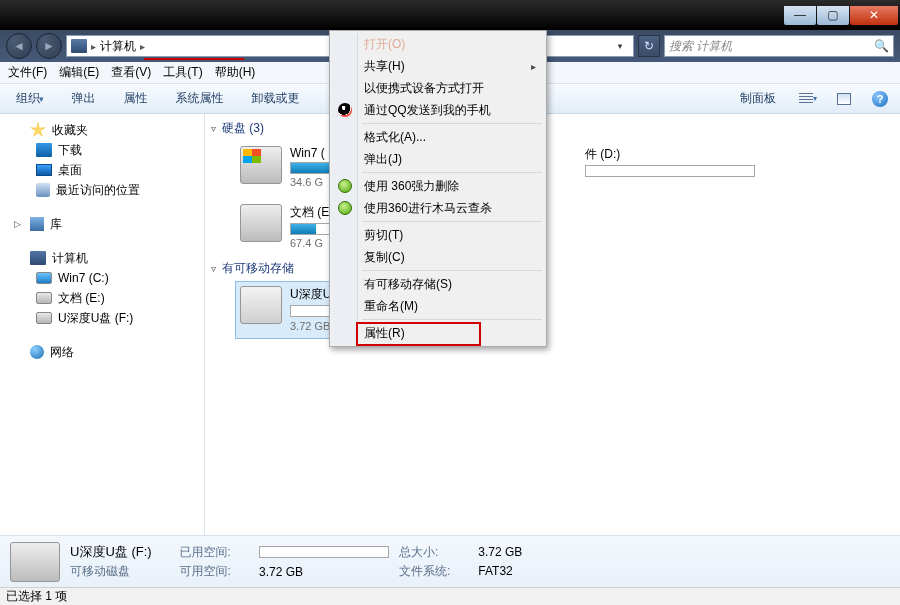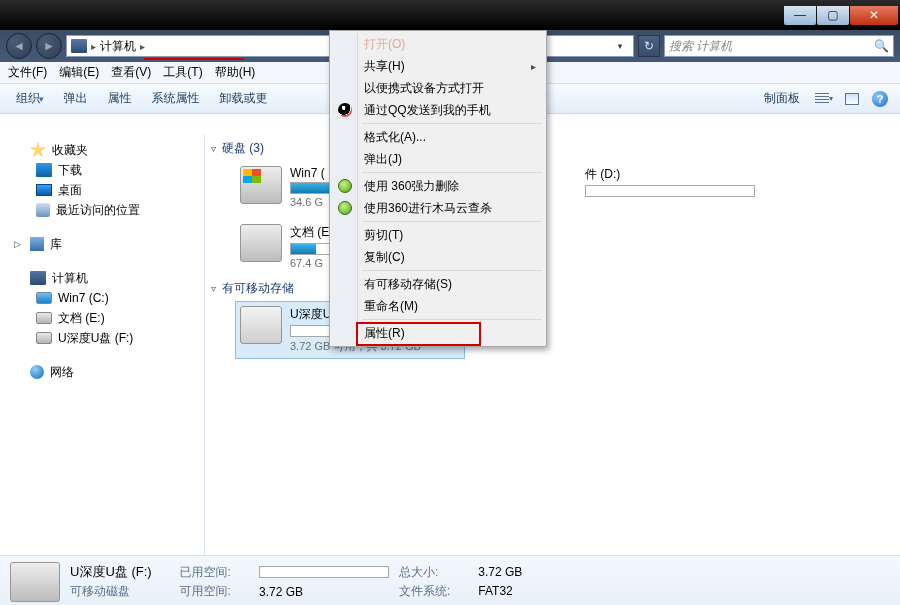--- a/index.html
+++ b/index.html
@@ -22,32 +22,32 @@
 .addr-drop { width:18px; display:flex; align-items:center; justify-content:center; color:#3b3b3b; font-size:9px;}
 .refresh { width:22px; height:22px; background:linear-gradient(#4c6080,#3a4c66); border:1px solid #28344a; display:flex;align-items:center;justify-content:center;color:#cfe1ff;}
 .searchbox { width:230px; height:22px; background:#fff; border:1px solid #8b9cb5; display:flex; align-items:center; padding:4px 4px; color:#888; font-style:italic; position:relative;}
 .searchbox .mag { position:absolute; right:4px; color:#3a6ea5; font-style:normal;}
 
 
 .menubar { height:22px; display:flex; align-items:center; padding:0 8px; gap:12px; background:#f3f7fc; border-bottom:1px solid #d6e1ec; color:#000;}
 .menubar span { cursor:default; }
 
 
-.toolbar { height:30px; background:linear-gradient(#f7fbff,#e3edf8); border-bottom:1px solid #c8d6e6; display:flex; align-items:center; padding:0 8px; gap:4px; color:#1b3a5f;}
+.toolbar { height:30px; background:linear-gradient(#f7fbff,#e3edf8); border-bottom:1px solid #c8d6e6; display:flex; align-items:center; padding:0 8px; gap:12px; color:#1b3a5f;}
 .toolbar .tbtn { padding:0 8px; height:26px; display:flex; align-items:center; gap:3px;}
 .toolbar .sep-arrow{ color:#3a6ea5; font-size:9px; margin-left:-4px;}
 .toolbar .spacer{flex:1;}
 .toolbar .iconbtn{ width:24px; height:24px; display:flex;align-items:center;justify-content:center;}
 .viewic{ display:inline-block; width:14px; height:12px;}
 .viewic.left{ background:repeating-linear-gradient(#5b7196,#5b7196 1px,transparent 1px, transparent 3px);}
 .viewic.right{ border:1px solid #5b7196; background:linear-gradient(#cfe0f5,#fff);}
 .helpic{ width:16px;height:16px;border-radius:50%;background:radial-gradient(circle at 35% 30%,#8cc6ff,#1b6fc0);color:#fff;display:flex;align-items:center;justify-content:center;font-weight:bold;font-size:11px;}
 
 
-.split { display:flex; height: calc(100% - 30px - 32px - 22px - 30px - 52px - 18px); margin-top: 20px; }
+.split { display:flex; height: calc(100% - 30px - 32px - 22px - 30px - 52px - 18px); }
 .sidebar { width:205px; background:#fff; border-right:1px solid #dbe3ee; padding:6px 0; overflow:hidden;}
 .sidebar .grp { margin-bottom:14px;}
 .sidebar .grp-title, .sidebar .node { display:flex; align-items:center; gap:6px; padding:2px 0 2px 14px; height:20px;}
 .sidebar .node { padding-left:36px;}
 .sidebar .expand { width:10px; font-size:9px; color:#4b4b4b; display:inline-block;}
 .fav-star{width:16px;height:16px;background:radial-gradient(circle,#ffd768 40%,#d9a400 70%);clip-path:polygon(50% 0,61% 35%,98% 35%,68% 57%,79% 91%,50% 70%,21% 91%,32% 57%,2% 35%,39% 35%);}
 .dl-ic{width:16px;height:14px;background:linear-gradient(#3497e6,#0f5fa8);border-radius:1px;}
 .desk-ic{width:16px;height:12px;background:linear-gradient(#3aa0ff,#0d5aa6);border:1px solid #094a8a;}
 .recent-ic{width:14px;height:14px;background:linear-gradient(#cfe0f5,#6b91bf);border-radius:2px;}
 .lib-ic{width:14px;height:14px;background:linear-gradient(#7fb0e6,#3a6ea5);}

